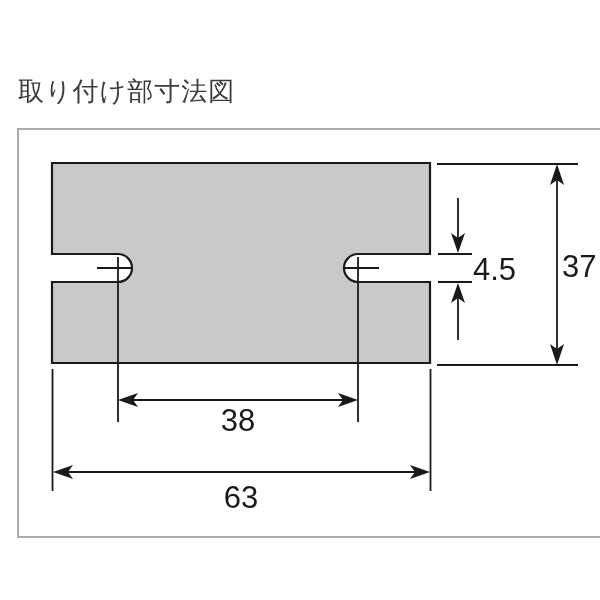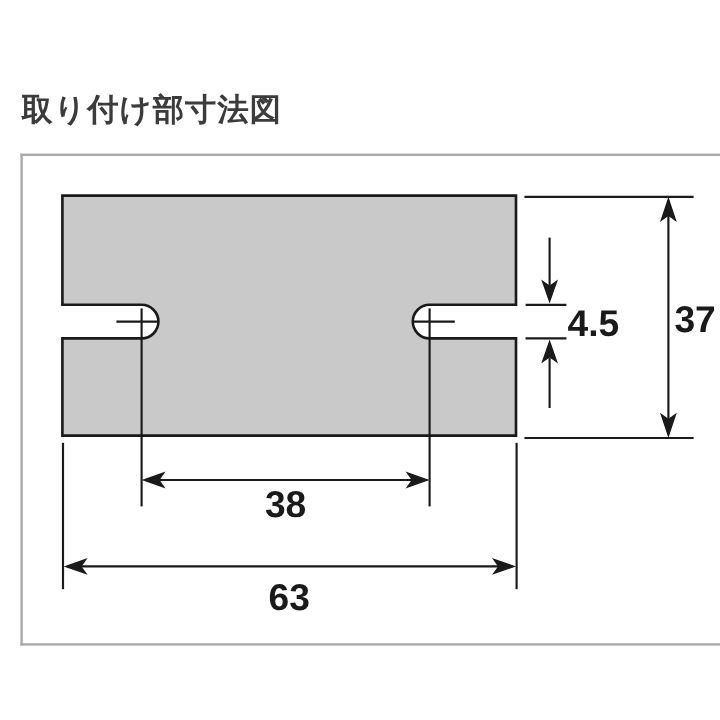--- a/index.html
+++ b/index.html
@@ -4,21 +4,21 @@
 <style>
   html, body {
     margin: 0;
     padding: 0;
     width: 600px;
     height: 600px;
     background: #ffffff;
     overflow: hidden;
     font-family: "Liberation Sans", sans-serif;
   }
-  .stage { position: relative; width: 600px; height: 600px; font-weight: bold; }
+  .stage { position: relative; width: 600px; height: 600px; }
   .page-title {
     position: absolute;
     left: 18px;
     top: 76px;
     font-size: 26px;
     line-height: 30px;
     color: #3b3b3b;
     letter-spacing: 1px;
     white-space: nowrap;
   }

